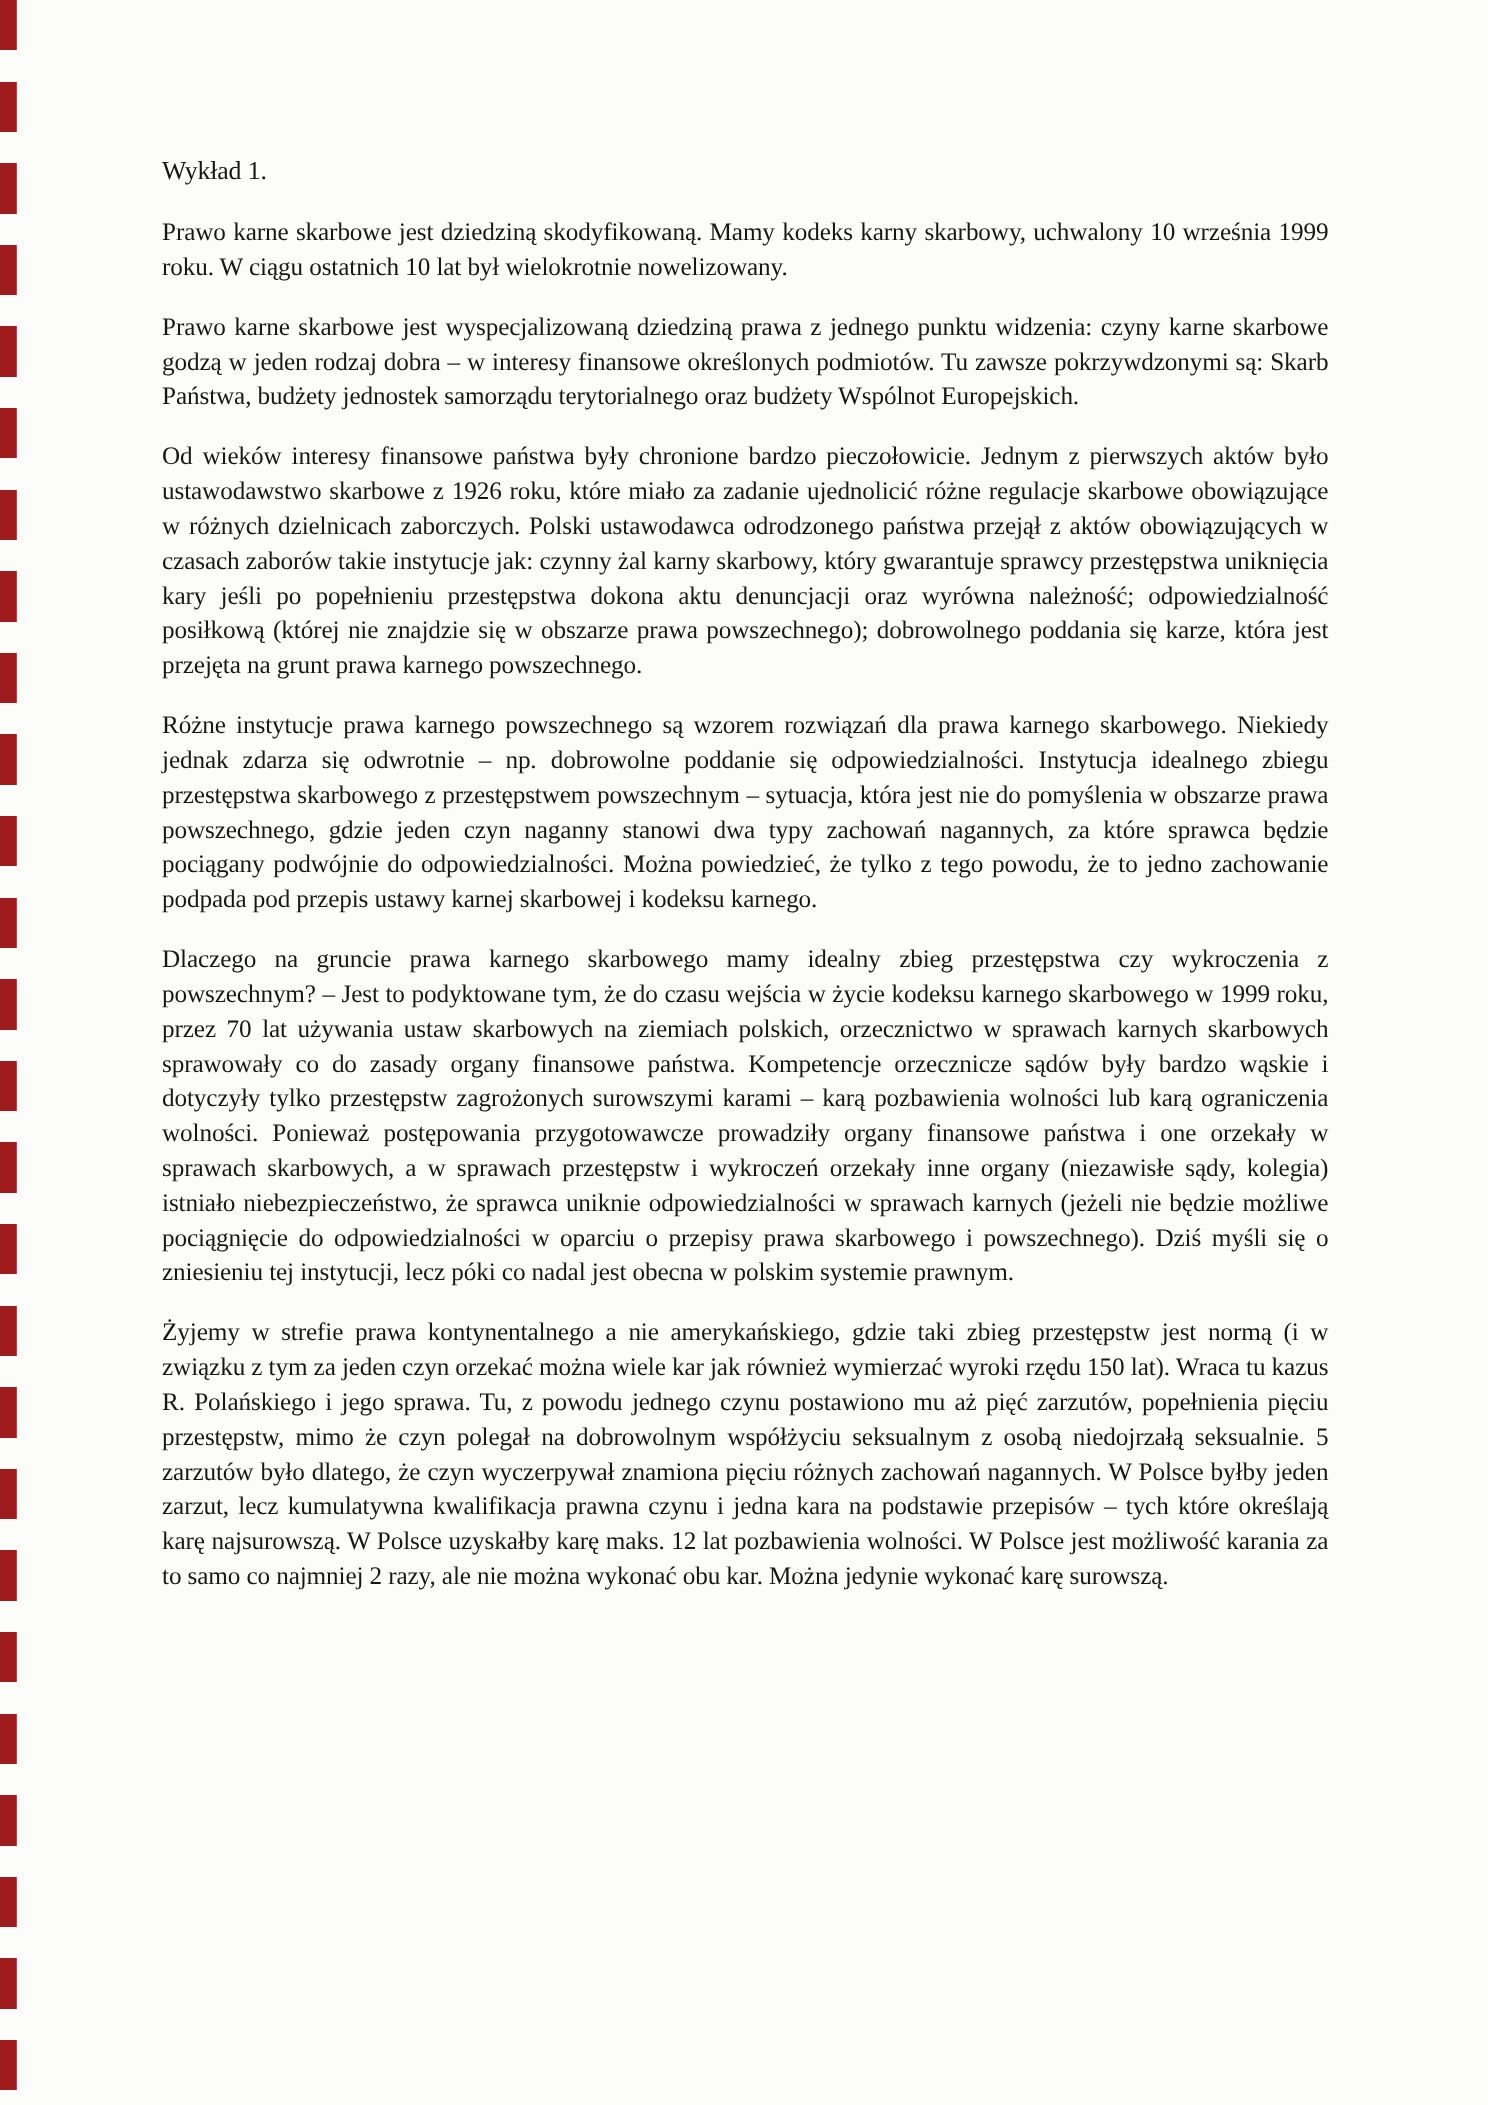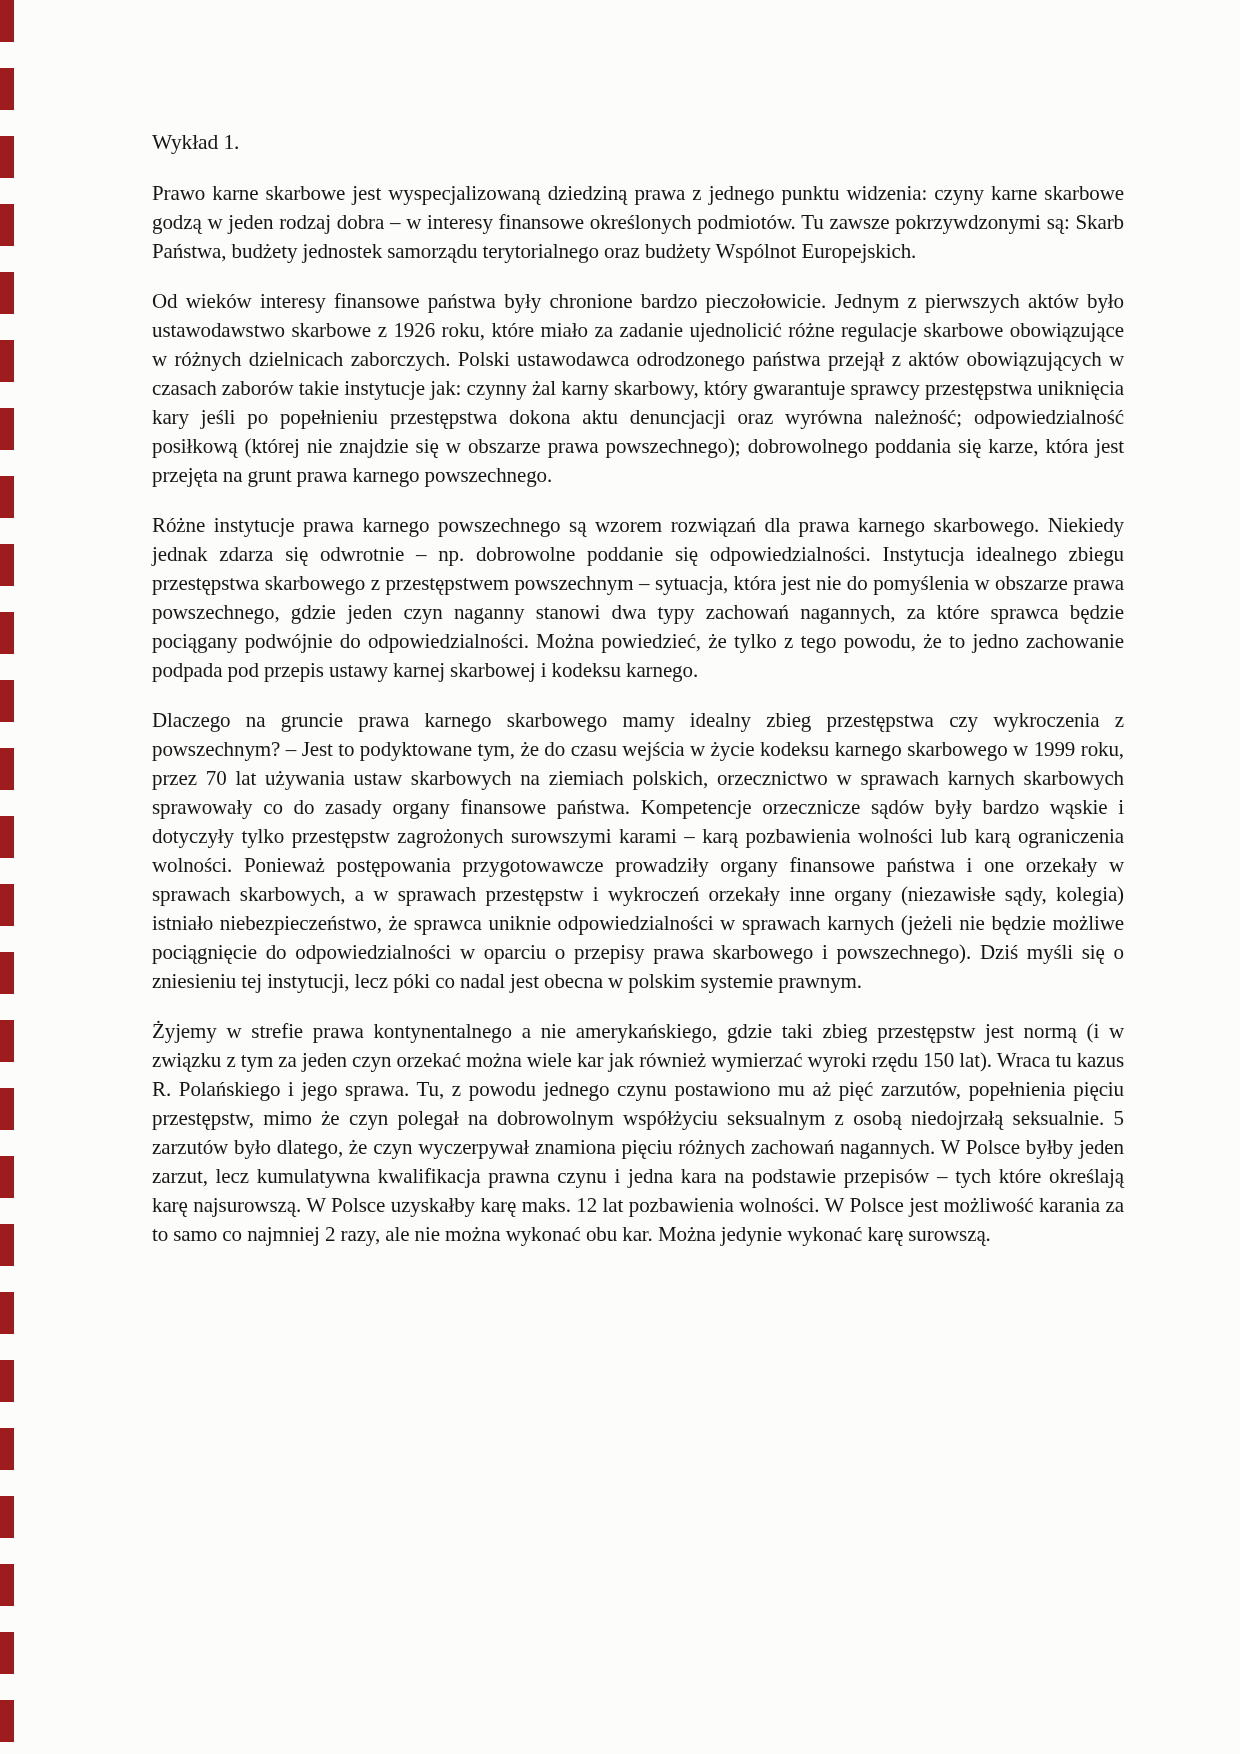--- a/index.html
+++ b/index.html
@@ -21,21 +21,21 @@
     height: 1754px;
     --edge-color: #9e1b1e;
     background: repeating-linear-gradient(
       to bottom,
       var(--edge-color) 0px, var(--edge-color) 42px,
       transparent 42px, transparent 68px
     );
   }
   .page-text {
     position: absolute;
-    left: 152px;
+    left: 135px;
     top: 128px;
     width: 972px;
     color: #161616;
     font-family: "Liberation Serif", "DejaVu Serif", serif;
     font-size: 21px;
     line-height: 29px;
     letter-spacing: -0.1px;
   }
   .doc-title {
     font-size: 21.5px;
@@ -48,18 +48,19 @@
     text-justify: inter-word;
   }
 </style>
 </head>
 <body style="background: rgb(252, 252, 251);">
 
 <div class="torn-edge" style="--edge-color: #9e1b1e;"></div>
 
 <div class="page-text" style="color: rgb(22, 22, 22);">
   <h1 class="doc-title">Wykład 1.</h1>
+  <p>Prawo karne skarbowe jest dziedziną skodyfikowaną. Mamy kodeks karny skarbowy, uchwalony 10 września 1999 roku. W ciągu ostatnich 10 lat był wielokrotnie nowelizowany.</p>
   <p>Prawo karne skarbowe jest wyspecjalizowaną dziedziną prawa z jednego punktu widzenia: czyny karne skarbowe godzą w jeden rodzaj dobra – w interesy finansowe określonych podmiotów. Tu zawsze pokrzywdzonymi są: Skarb Państwa, budżety jednostek samorządu terytorialnego oraz budżety Wspólnot Europejskich.</p>
   <p>Od wieków interesy finansowe państwa były chronione bardzo pieczołowicie. Jednym z pierwszych aktów było ustawodawstwo skarbowe z 1926 roku, które miało za zadanie ujednolicić różne regulacje skarbowe obowiązujące w różnych dzielnicach zaborczych. Polski ustawodawca odrodzonego państwa przejął z aktów obowiązujących w czasach zaborów takie instytucje jak: czynny żal karny skarbowy, który gwarantuje sprawcy przestępstwa uniknięcia kary jeśli po popełnieniu przestępstwa dokona aktu denuncjacji oraz wyrówna należność; odpowiedzialność posiłkową (której nie znajdzie się w obszarze prawa powszechnego); dobrowolnego poddania się karze, która jest przejęta na grunt prawa karnego powszechnego.</p>
   <p>Różne instytucje prawa karnego powszechnego są wzorem rozwiązań dla prawa karnego skarbowego. Niekiedy jednak zdarza się odwrotnie – np. dobrowolne poddanie się odpowiedzialności. Instytucja idealnego zbiegu przestępstwa skarbowego z przestępstwem powszechnym – sytuacja, która jest nie do pomyślenia w obszarze prawa powszechnego, gdzie jeden czyn naganny stanowi dwa typy zachowań nagannych, za które sprawca będzie pociągany podwójnie do odpowiedzialności. Można powiedzieć, że tylko z tego powodu, że to jedno zachowanie podpada pod przepis ustawy karnej skarbowej i kodeksu karnego.</p>
   <p>Dlaczego na gruncie prawa karnego skarbowego mamy idealny zbieg przestępstwa czy wykroczenia z powszechnym? – Jest to podyktowane tym, że do czasu wejścia w życie kodeksu karnego skarbowego w 1999 roku, przez 70 lat używania ustaw skarbowych na ziemiach polskich, orzecznictwo w sprawach karnych skarbowych sprawowały co do zasady organy finansowe państwa. Kompetencje orzecznicze sądów były bardzo wąskie i dotyczyły tylko przestępstw zagrożonych surowszymi karami – karą pozbawienia wolności lub karą ograniczenia wolności. Ponieważ postępowania przygotowawcze prowadziły organy finansowe państwa i one orzekały w sprawach skarbowych, a w sprawach przestępstw i wykroczeń orzekały inne organy (niezawisłe sądy, kolegia) istniało niebezpieczeństwo, że sprawca uniknie odpowiedzialności w sprawach karnych (jeżeli nie będzie możliwe pociągnięcie do odpowiedzialności w oparciu o przepisy prawa skarbowego i powszechnego). Dziś myśli się o zniesieniu tej instytucji, lecz póki co nadal jest obecna w polskim systemie prawnym.</p>
   <p>Żyjemy w strefie prawa kontynentalnego a nie amerykańskiego, gdzie taki zbieg przestępstw jest normą (i w związku z tym za jeden czyn orzekać można wiele kar jak również wymierzać wyroki rzędu 150 lat). Wraca tu kazus R. Polańskiego i jego sprawa. Tu, z powodu jednego czynu postawiono mu aż pięć zarzutów, popełnienia pięciu przestępstw, mimo że czyn polegał na dobrowolnym współżyciu seksualnym z osobą niedojrzałą seksualnie. 5 zarzutów było dlatego, że czyn wyczerpywał znamiona pięciu różnych zachowań nagannych. W Polsce byłby jeden zarzut, lecz kumulatywna kwalifikacja prawna czynu i jedna kara na podstawie przepisów – tych które określają karę najsurowszą. W Polsce uzyskałby karę maks. 12 lat pozbawienia wolności. W Polsce jest możliwość karania za to samo co najmniej 2 razy, ale nie można wykonać obu kar. Można jedynie wykonać karę surowszą.</p>
 </div>
 
 </body></html>

